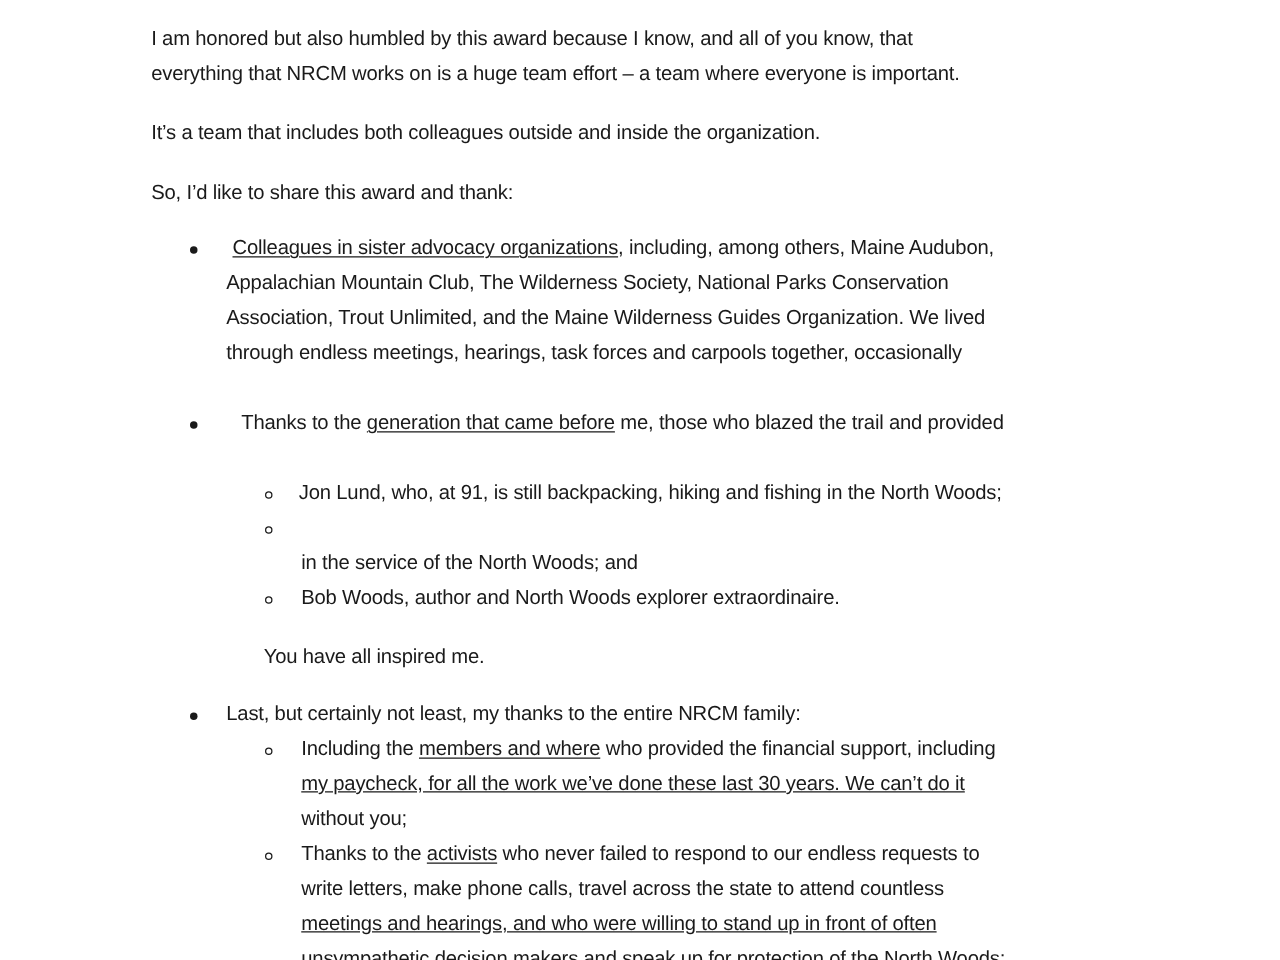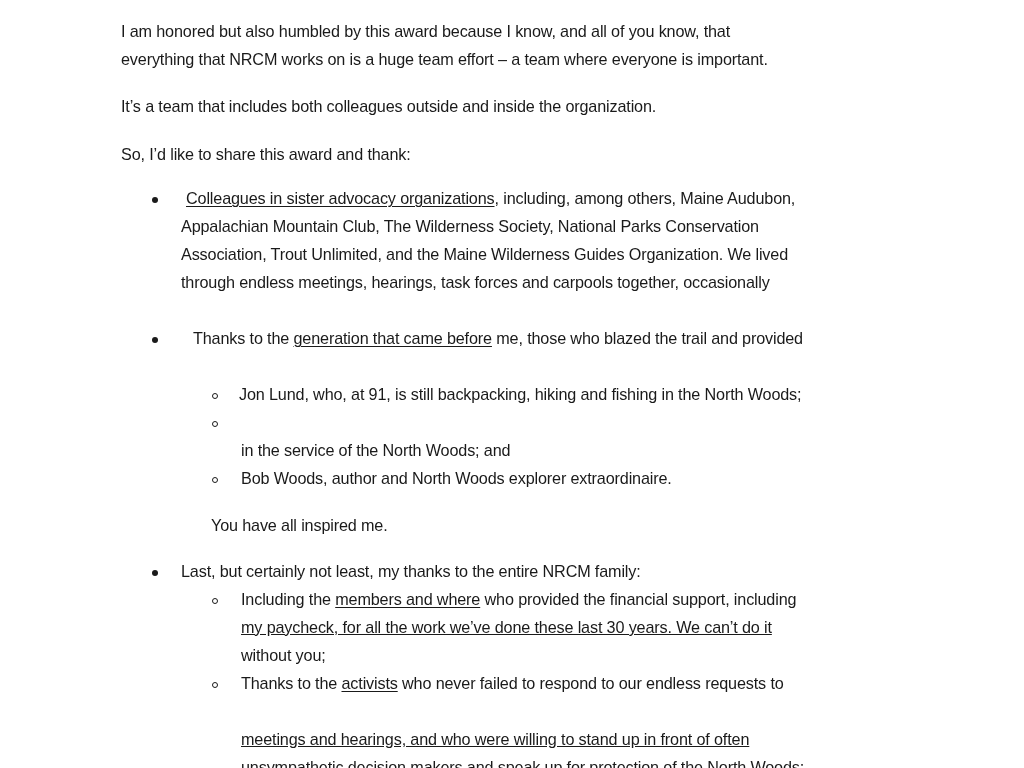--- a/index.html
+++ b/index.html
@@ -90,16 +90,17 @@
   <div class="line" style="left:241px; top:589px;">
     <span>Including the </span><span class="u">members and where</span><span> who provided the financial support, including</span>
   </div>
   <div class="line" style="left:241px; top:617px;text-decoration:underline;">my paycheck, for all the work we’ve done these last 30 years. We can’t do it</div>
   <div class="line" style="left:241px; top:645px;">without you;</div>
 
   <span class="bullet-circle" style="left:212px; top:682px;"></span>
   <div class="line" style="left:241px; top:673px;">
     <span>Thanks to the </span><span class="u">activists</span><span> who never failed to respond to our endless requests to</span>
   </div>
+  <div class="line" style="left:241px; top:701px;">write letters, make phone calls, travel across the state to attend countless</div>
   <div class="line" style="left:241px; top:729px;text-decoration:underline;">meetings and hearings, and who were willing to stand up in front of often</div>
   <div class="line" style="left:241px; top:757px;">unsympathetic decision makers and speak up for protection of the North Woods;</div>
 
 </div>
 
 </body></html>

